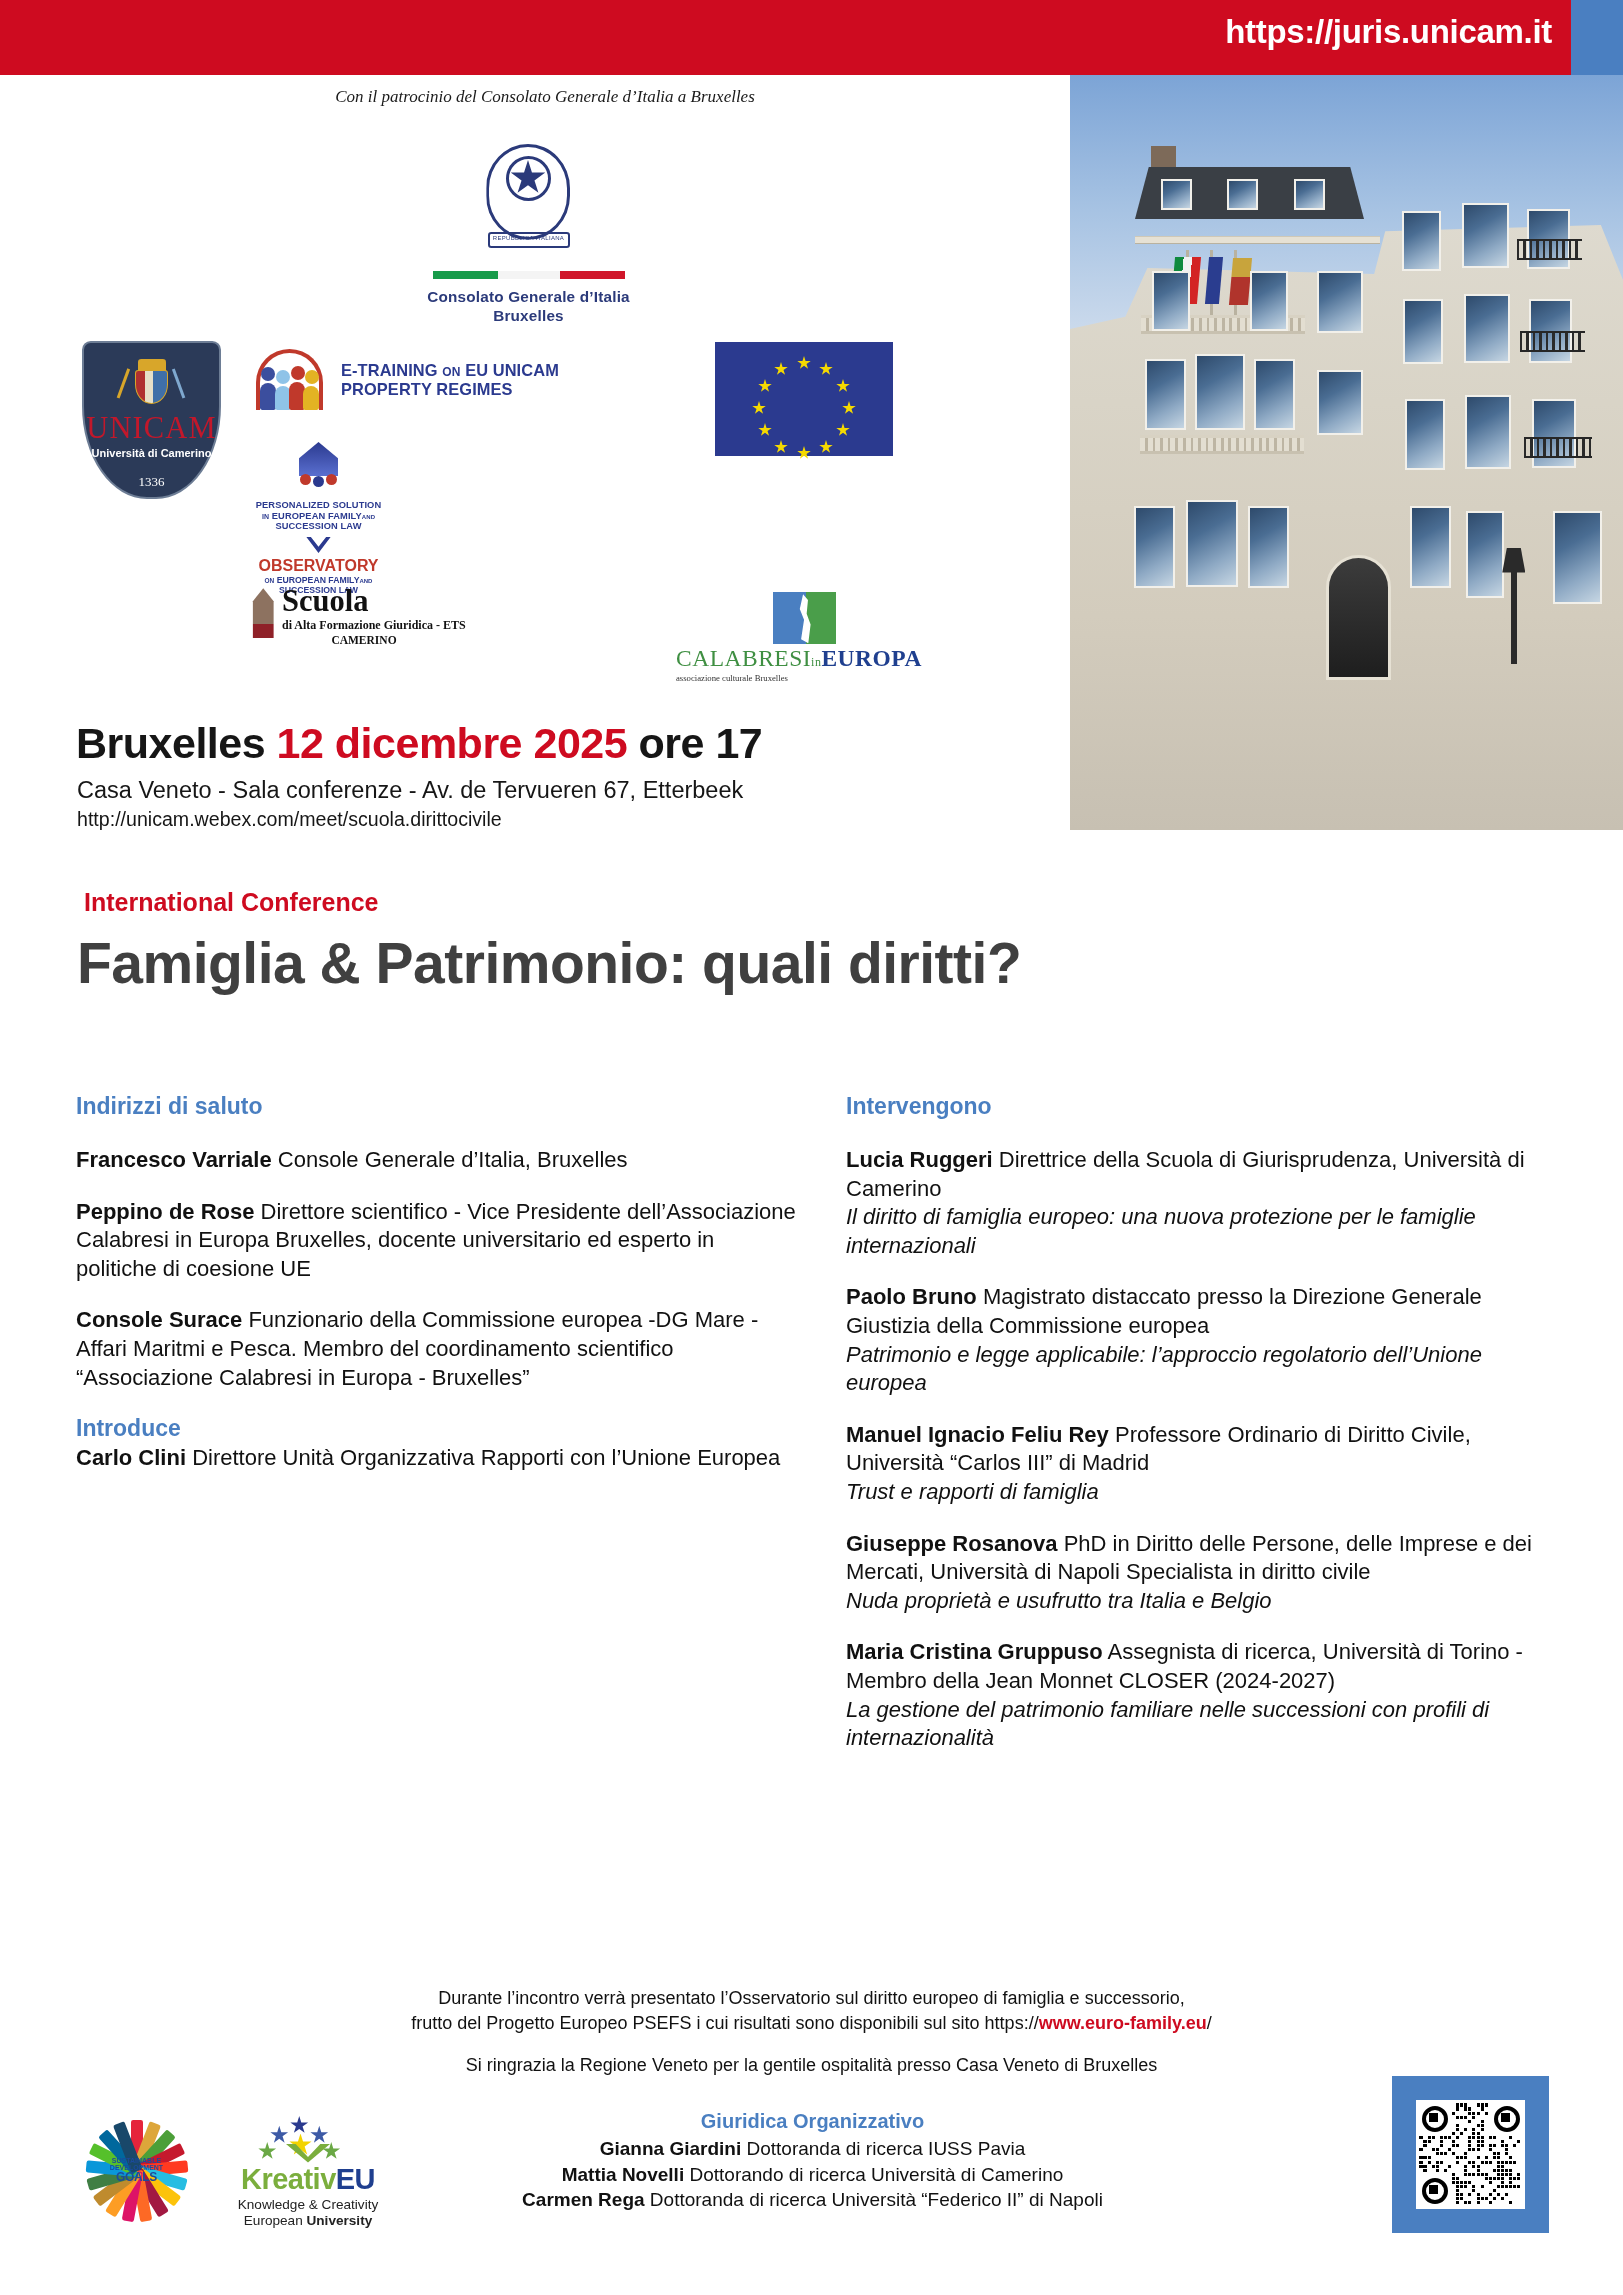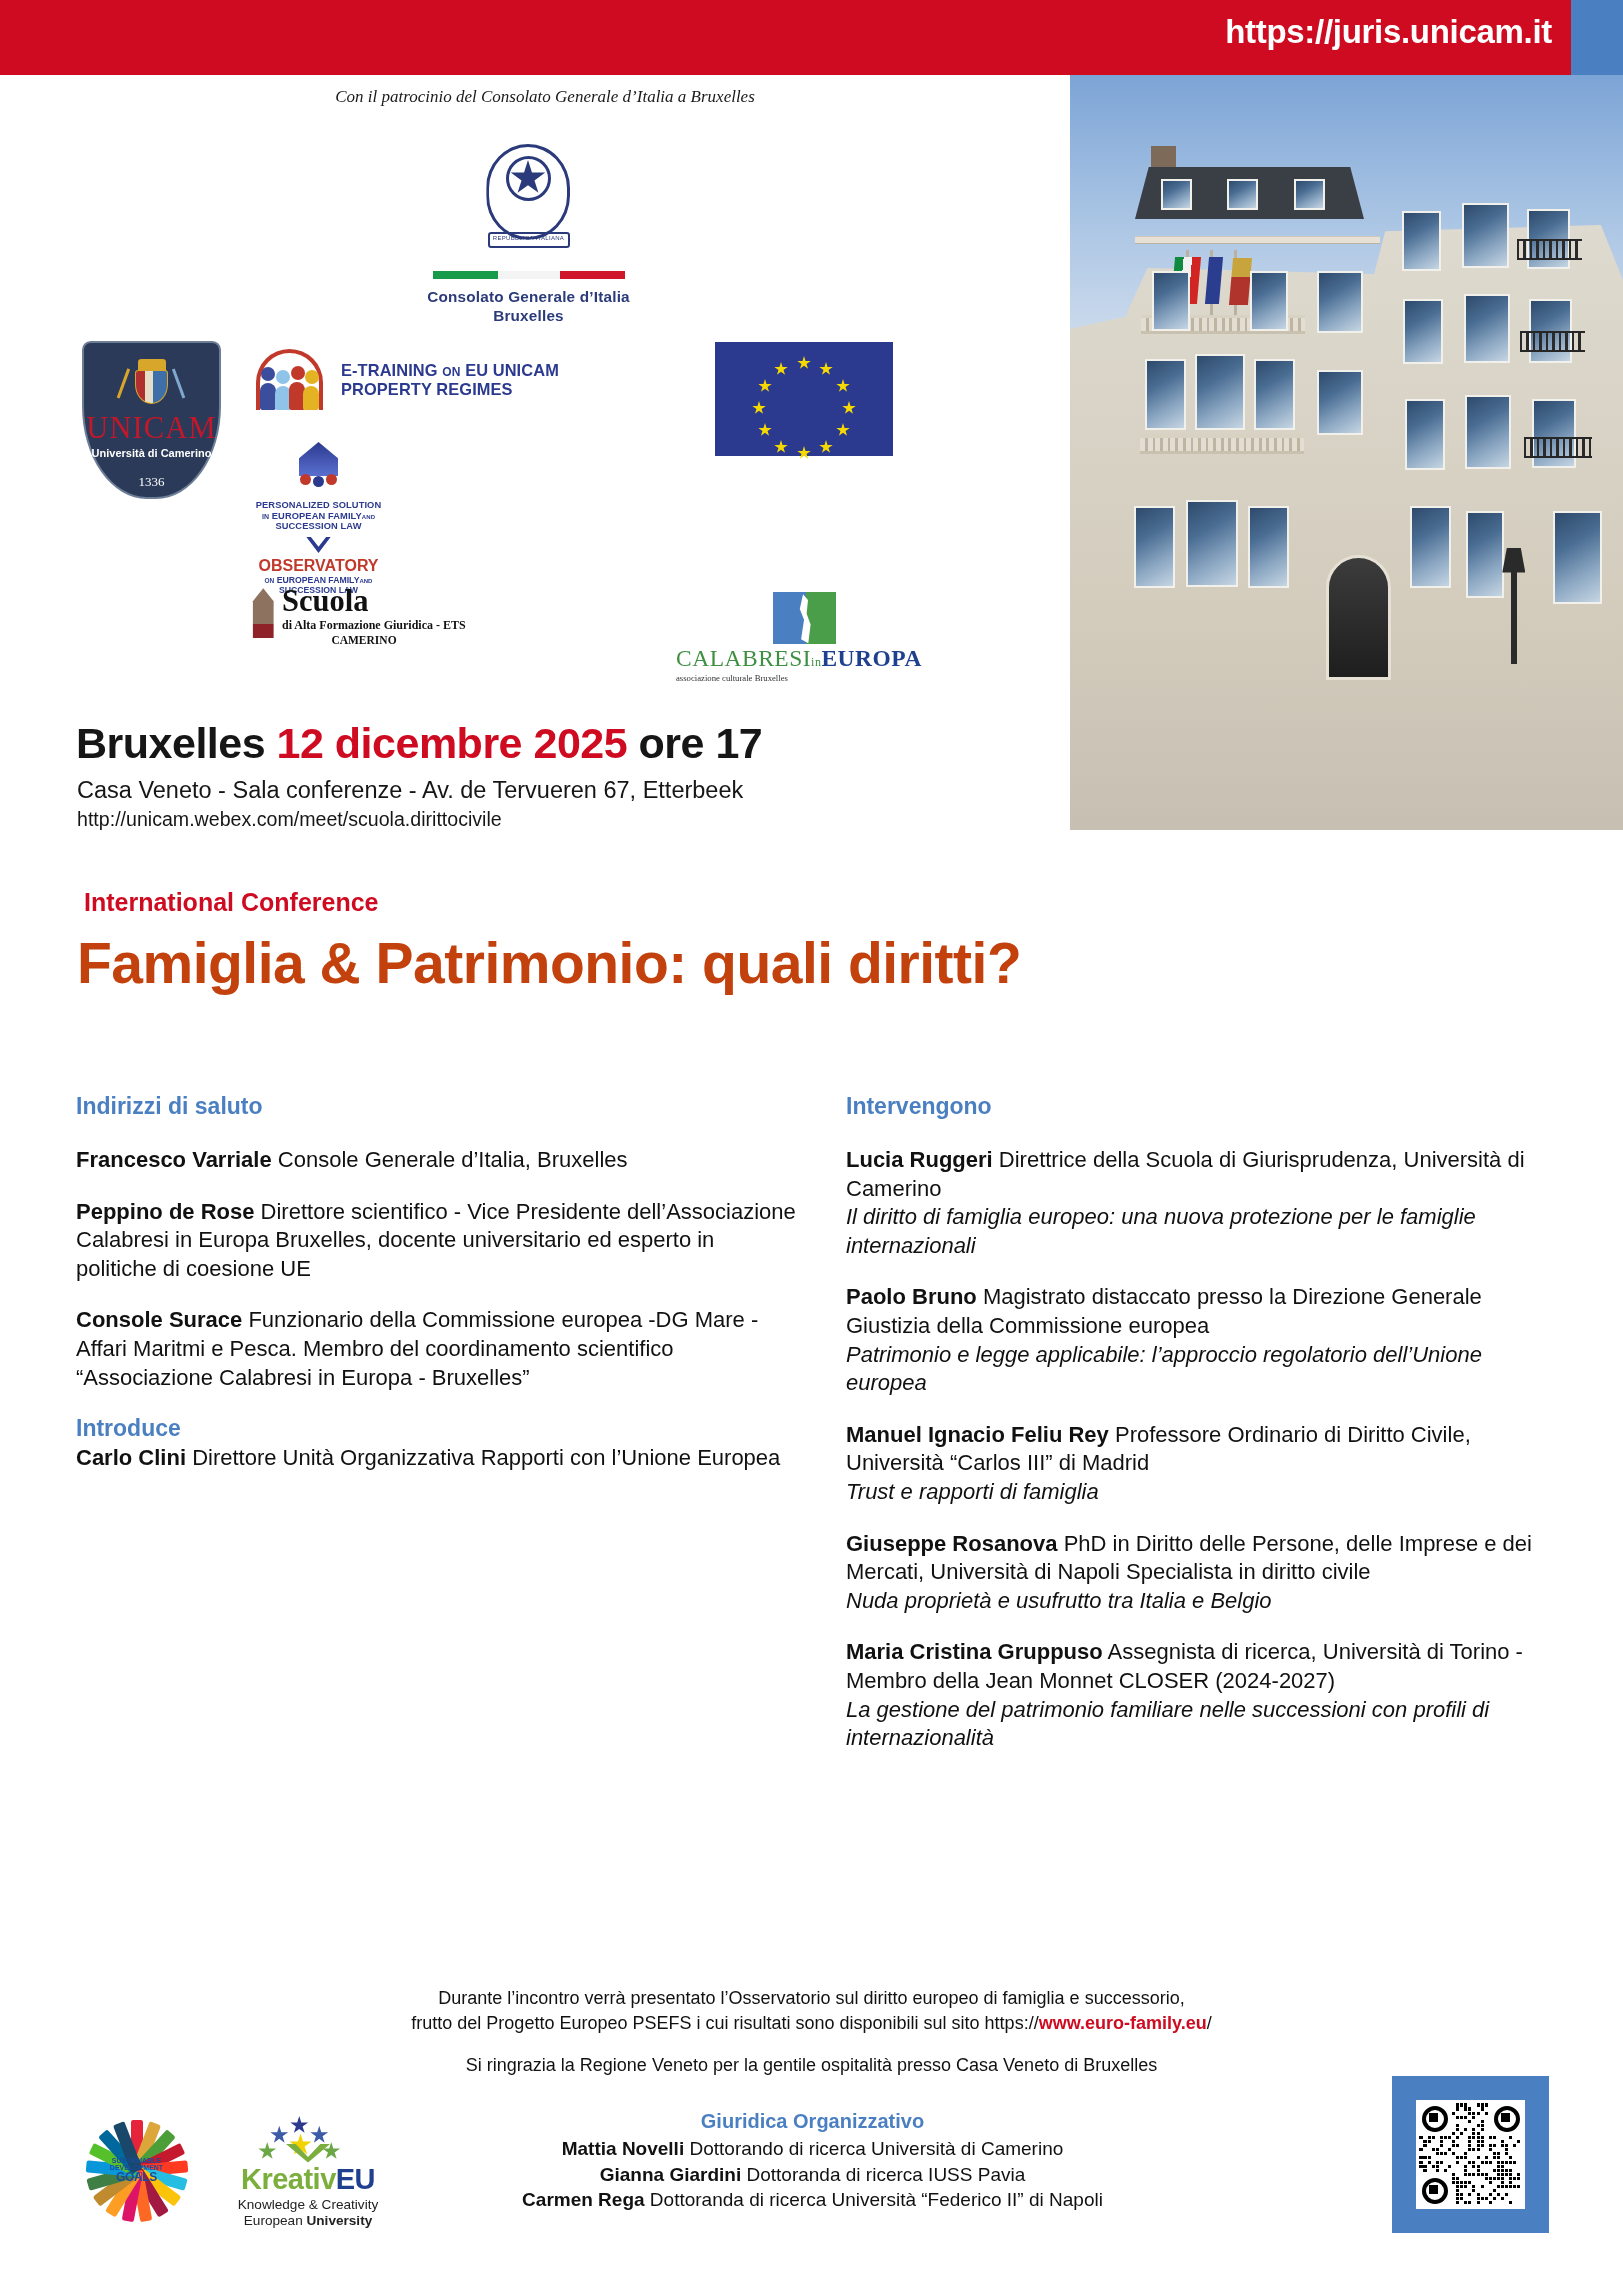--- a/index.html
+++ b/index.html
@@ -187,21 +187,21 @@
     font-size:43px; font-weight:bold; color:#161616; letter-spacing:-0.5px; white-space:nowrap;
   }
   .dateline .red { color:#ce0b20; }
   .venue { position:absolute; left:77px; top:777px; font-size:23.5px; color:#161616; white-space:nowrap; }
   .weblink { position:absolute; left:77px; top:808px; font-size:19.6px; color:#161616; white-space:nowrap; }
 
   
   .intl { position:absolute; left:84px; top:888px; font-size:25px; font-weight:bold; color:#ce0b20; }
   .maintitle {
     position:absolute; left:77px; top:930px; width:1473px;
-    font-size:57px; font-weight:bold; color:#c2410c; letter-spacing:-0.5px; white-space:nowrap;
+    font-size:57px; font-weight:bold; color:#404040; letter-spacing:-0.5px; white-space:nowrap;
   }
 
   
   .colL { position:absolute; left:76px; top:1093px; width:720px; }
   .colR { position:absolute; left:846px; top:1093px; width:709px; }
   .sechead { color:#4a7fc1; font-size:23px; font-weight:bold; margin-bottom:26px; }
   .sechead.tight { margin-bottom:2.2px; }
   .entry { margin-bottom:23px; font-size:22px; line-height:1.30; color:#111; }
   .entry b { font-weight:bold; }
   .entry i { font-style:italic; }
@@ -485,24 +485,24 @@
     <div>Durante l’incontro verrà presentato l’Osservatorio sul diritto europeo di famiglia e successorio,</div>
     <div>
       <span>frutto del Progetto Europeo PSEFS i cui risultati sono disponibili sul sito https://</span><span class="redlink">www.euro-family.eu</span><span>/</span>
     </div>
   </div>
   <div class="note2">Si ringrazia la Regione Veneto per la gentile ospitalità presso Casa Veneto di Bruxelles</div>
 
   <div class="committee">
     <div class="chead">Giuridica Organizzativo</div>
     <div class="crow">
+      <b>Gianna Giardini</b><span> Dottoranda di ricerca IUSS Pavia</span>
+    </div>
+    <div class="crow">
       <b>Mattia Novelli</b><span> Dottorando di ricerca Università di Camerino</span>
-    </div>
-    <div class="crow">
-      <b>Gianna Giardini</b><span> Dottoranda di ricerca IUSS Pavia</span>
     </div>
     <div class="crow">
       <b>Carmen Rega</b><span> Dottoranda di ricerca Università “Federico II” di Napoli</span>
     </div>
   </div>
 
   <div class="sdg">
     <div class="ring" id="sdgring">
         <div class="seg" style="background: rgb(229, 36, 59); transform: rotate(0deg);"></div>
         <div class="seg" style="background: rgb(221, 166, 58); transform: rotate(21.1765deg);"></div>

